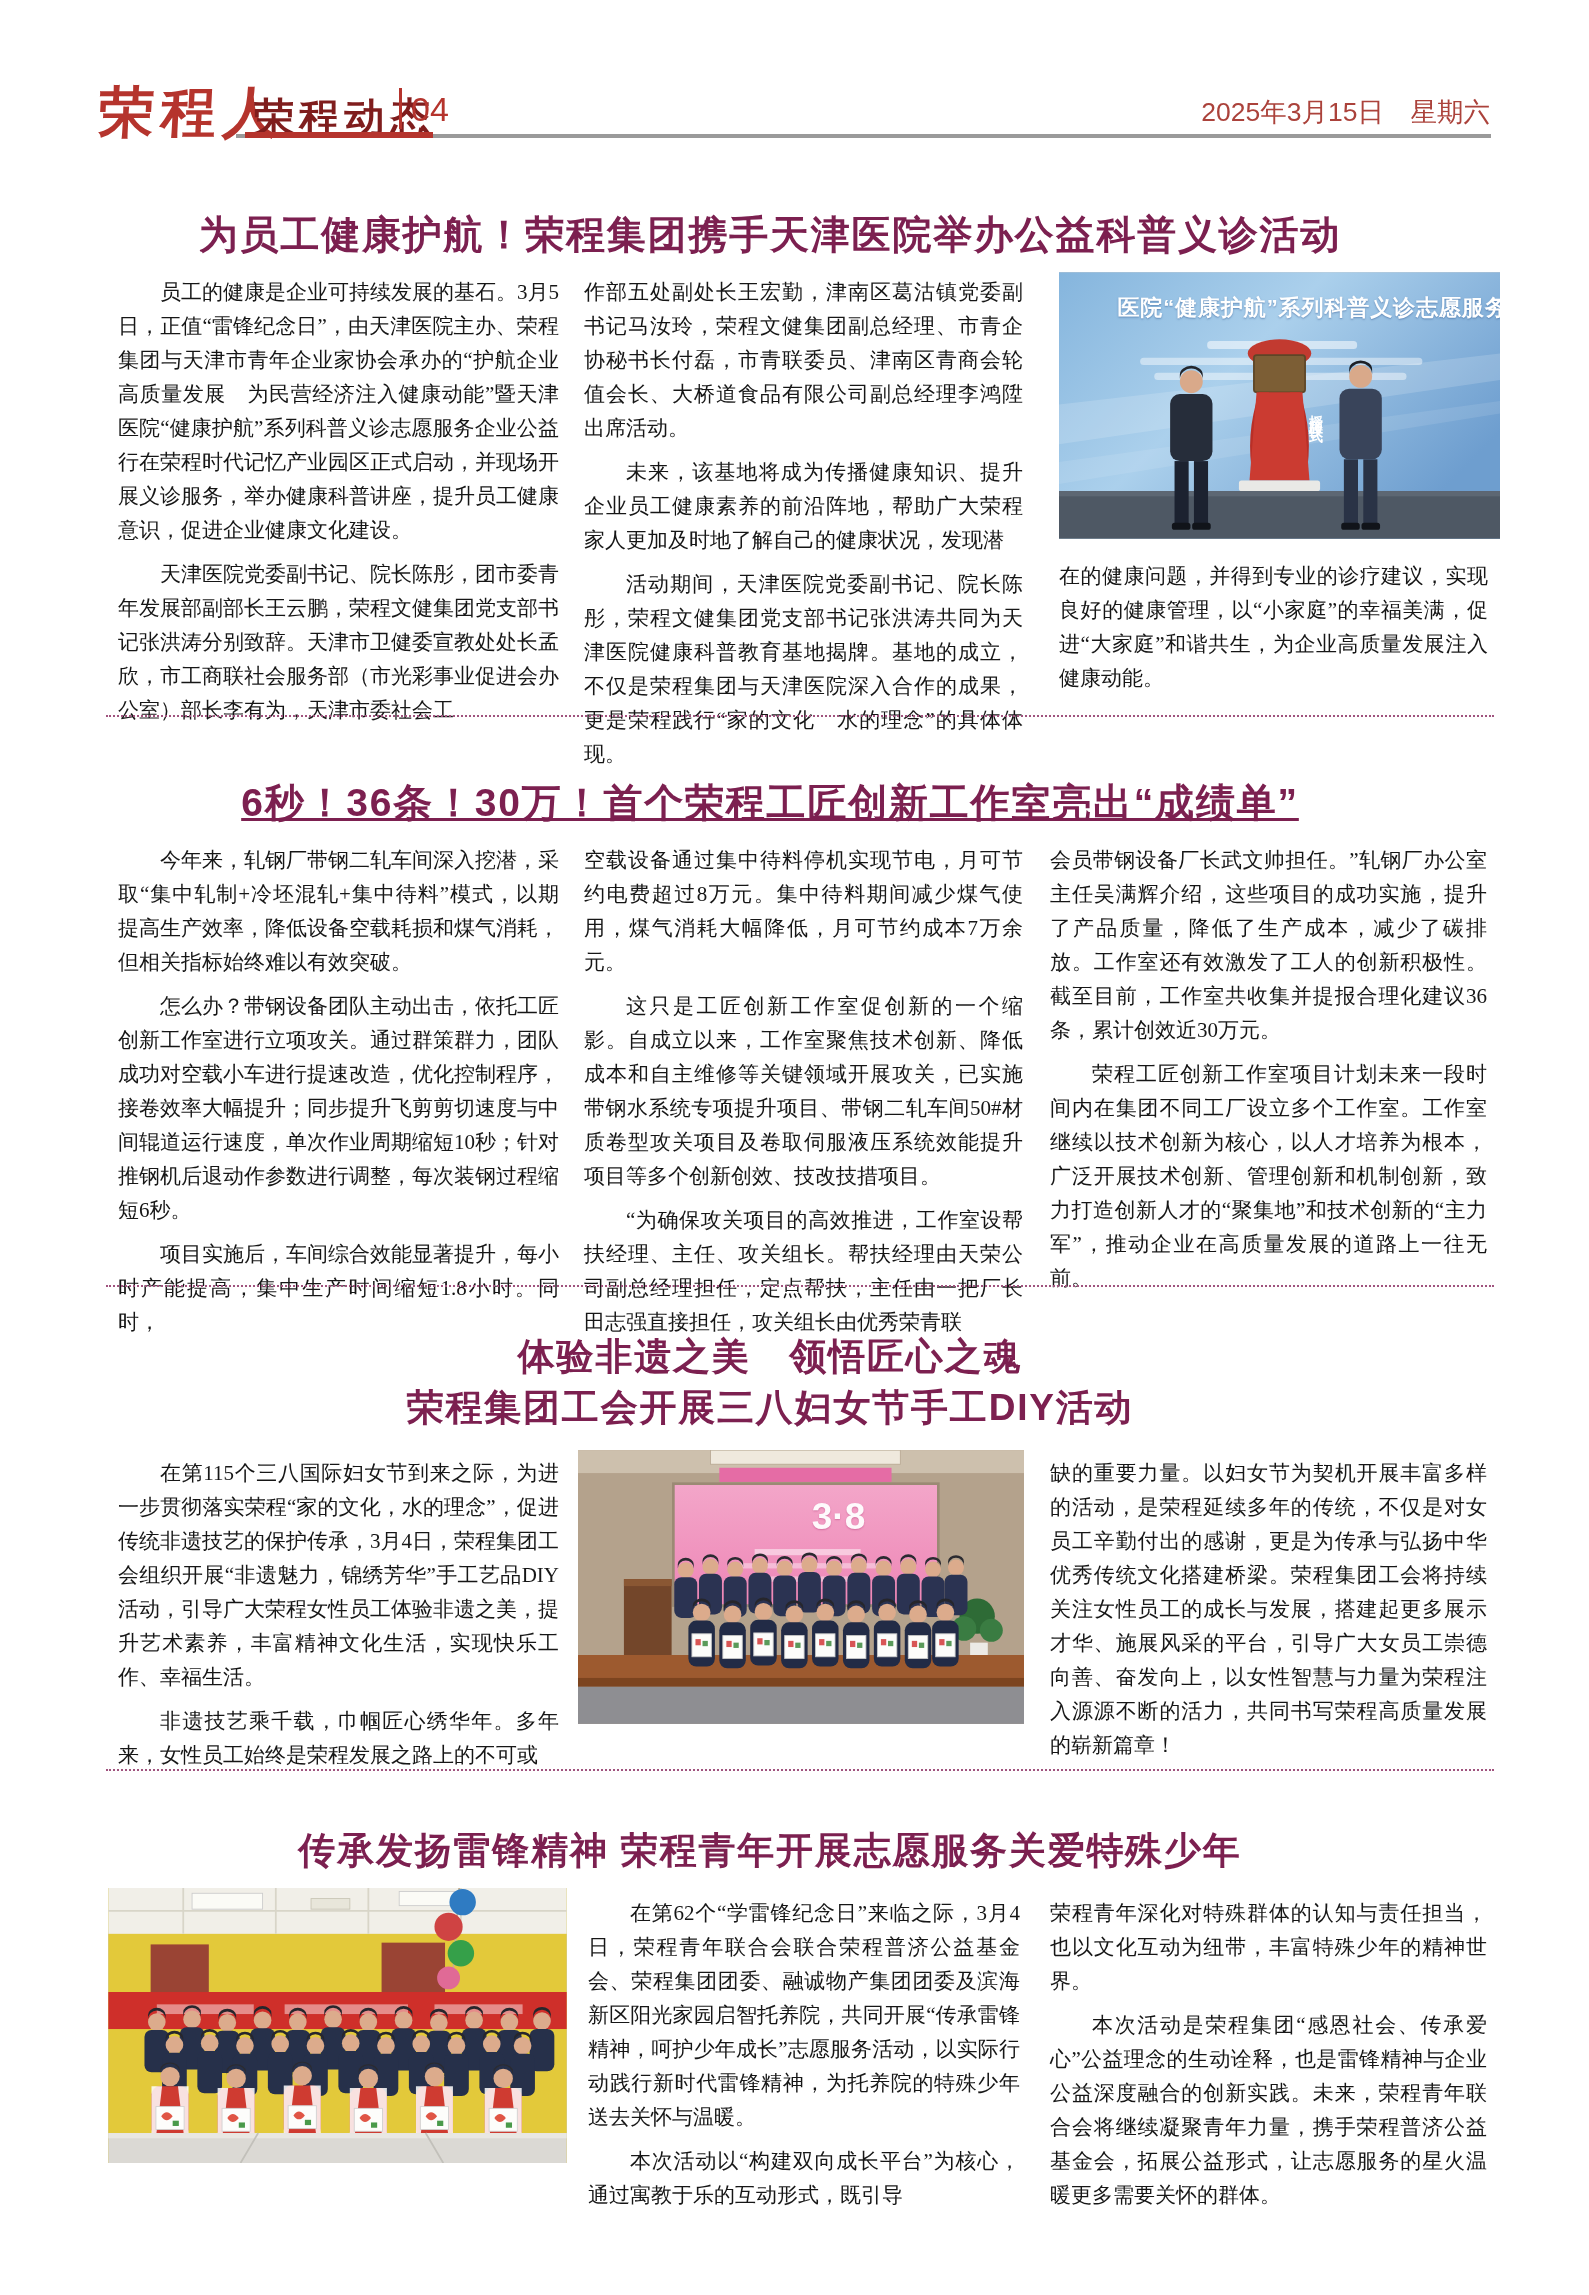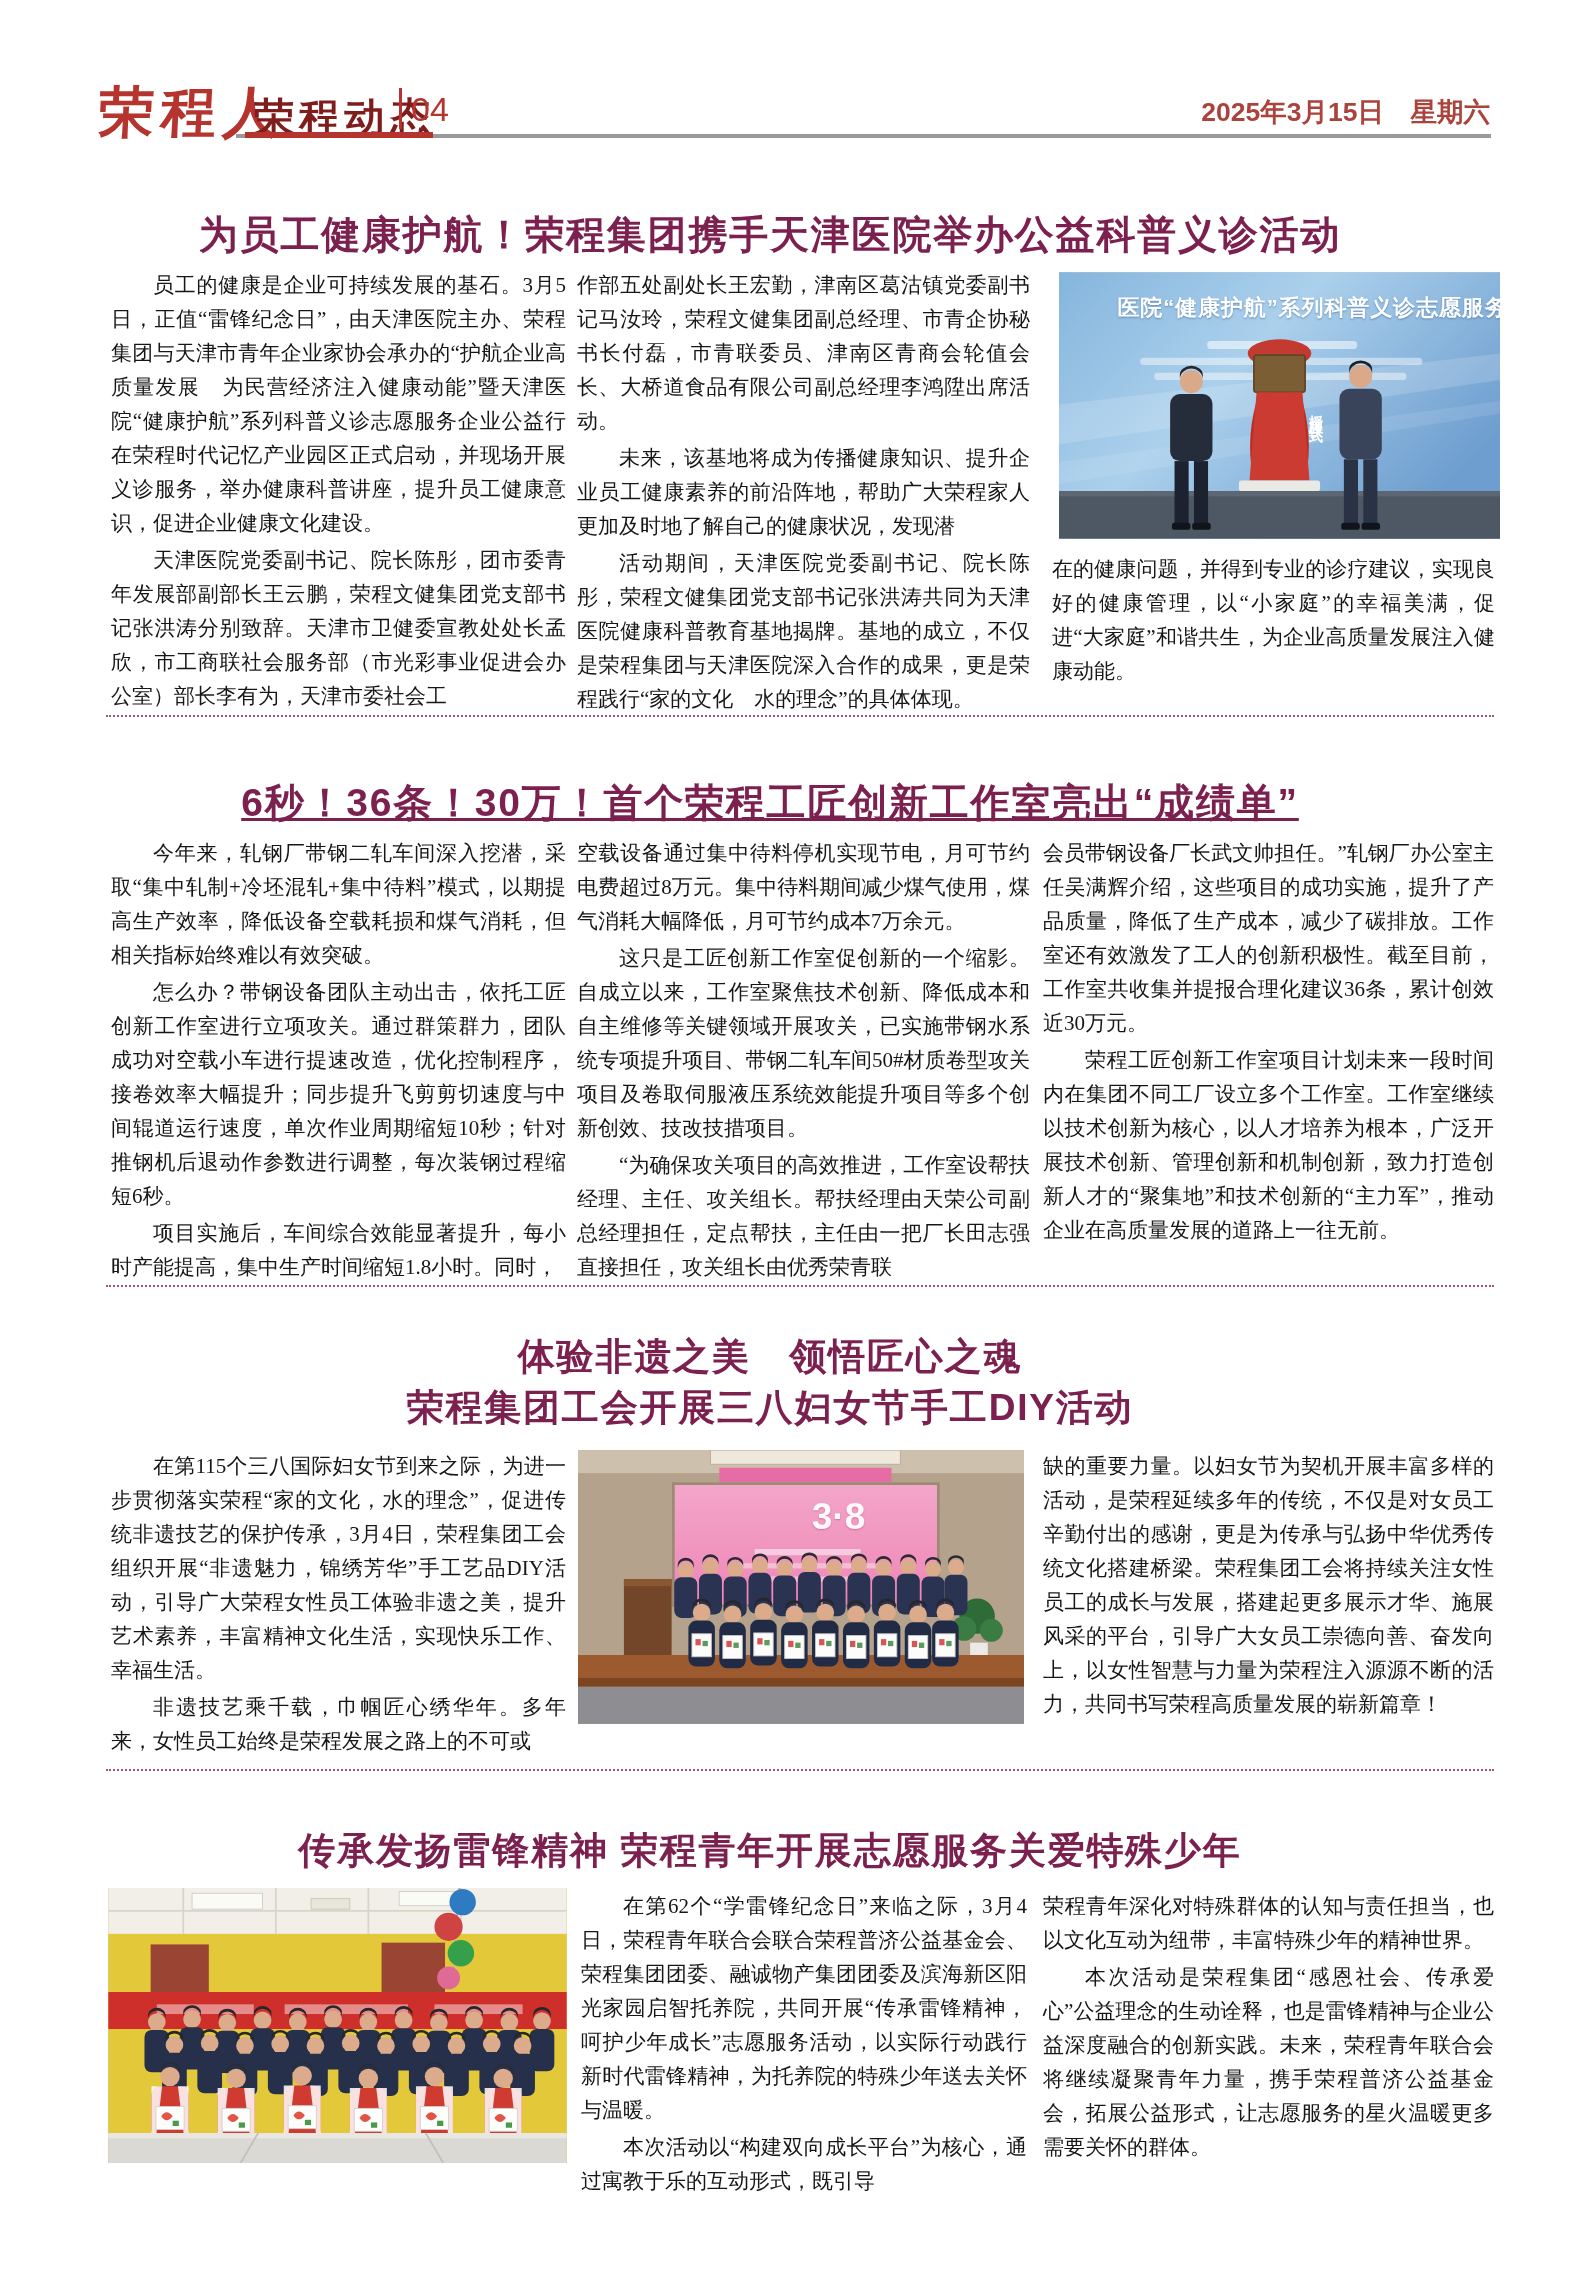--- a/index.html
+++ b/index.html
@@ -6,29 +6,29 @@
   body{width:1589px;height:2295px;position:relative;background:#ffffff;
        font-family:"Liberation Serif","DejaVu Serif",serif;color:#151515;}
   .abs{position:absolute;}
   
   .logo{font-size:55px;font-weight:bold;color:#b5342d;letter-spacing:7px;
         font-family:"Liberation Serif",serif;transform:skewX(-3deg);}
   .section-title{font-size:40px;font-weight:bold;color:#7f1d1d;letter-spacing:5.3px;
         font-family:Liberation Sans, sans-serif;}
   .page-no{font-size:34px;color:#b5342d;font-family:"Liberation Sans",sans-serif;}
   .mast-divider{width:2.6px;height:41px;background:#b5342d;}
-  .date{font-size:26.5px;font-weight:bold;color:#ab423b;font-family:"Liberation Sans",sans-serif;}
+  .date{font-size:26.5px;font-weight:normal;color:#ab423b;font-family:"Liberation Sans",sans-serif;}
   .rule-gray{height:3.5px;background:#9a9a9a;}
   .rule-red{height:6.2px;background:#b5342d;}
   
   .headline{left:0;right:49px;text-align:center;font-family:"Liberation Sans",sans-serif;
             font-weight:bold;color:#7c2050;font-size:39px;letter-spacing:1.8px;white-space:nowrap;}
   .headline2{font-size:37px;}
   .col{font-size:21px;line-height:34px;text-align:justify;color:#161616;}
-  .col p{margin:3px;}
+  .col p{margin:10px;}
   .col p.ind{text-indent:2em;}
   .col p.cont{text-indent:0;}
   .dotsep{border-top:2.6px dotted #a0537e;height:0;}
   
   .photo{overflow:hidden;background:#ccc;}
   .photo svg{display:block;width:100%;height:100%;}
   .ph-overlay{position:absolute;color:#fff;font-family:"Liberation Sans",sans-serif;padding-left:33px;}
   .ph1-banner{top:21px;left:0;width:100%;text-align:center;font-size:22px;font-weight:bold;
               letter-spacing:0.9px;text-shadow:0 0.9px 1.8px rgba(40,80,140,.5);}
   .ph1-podium{top:132px;left:207px;width:26.5px;font-size:14px;font-weight:bold;

